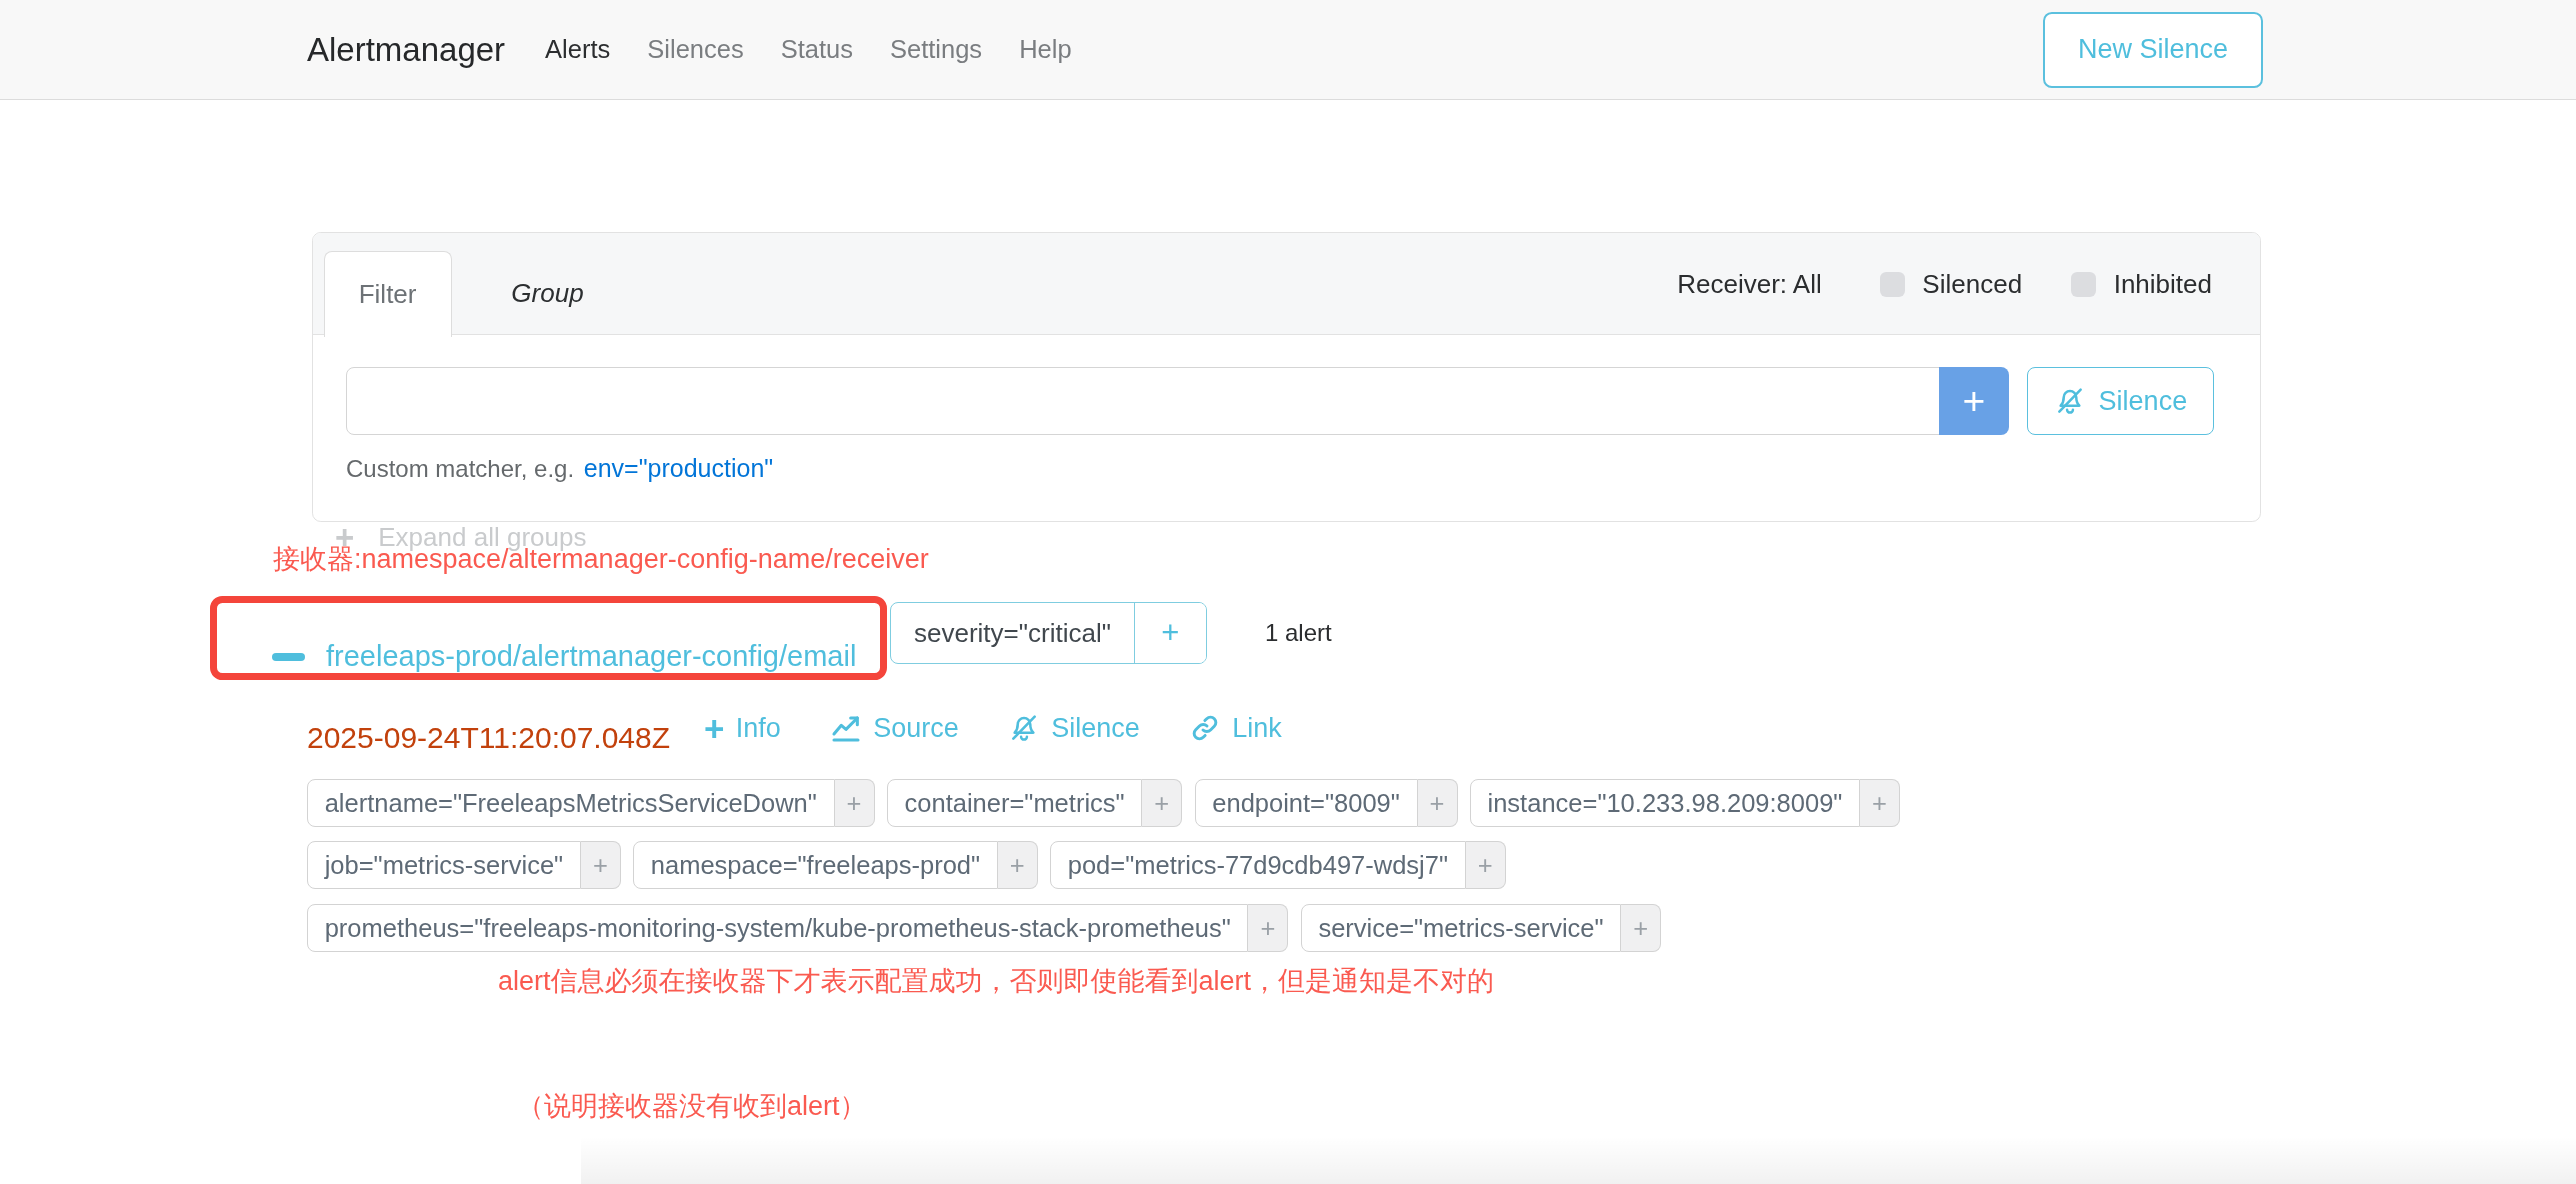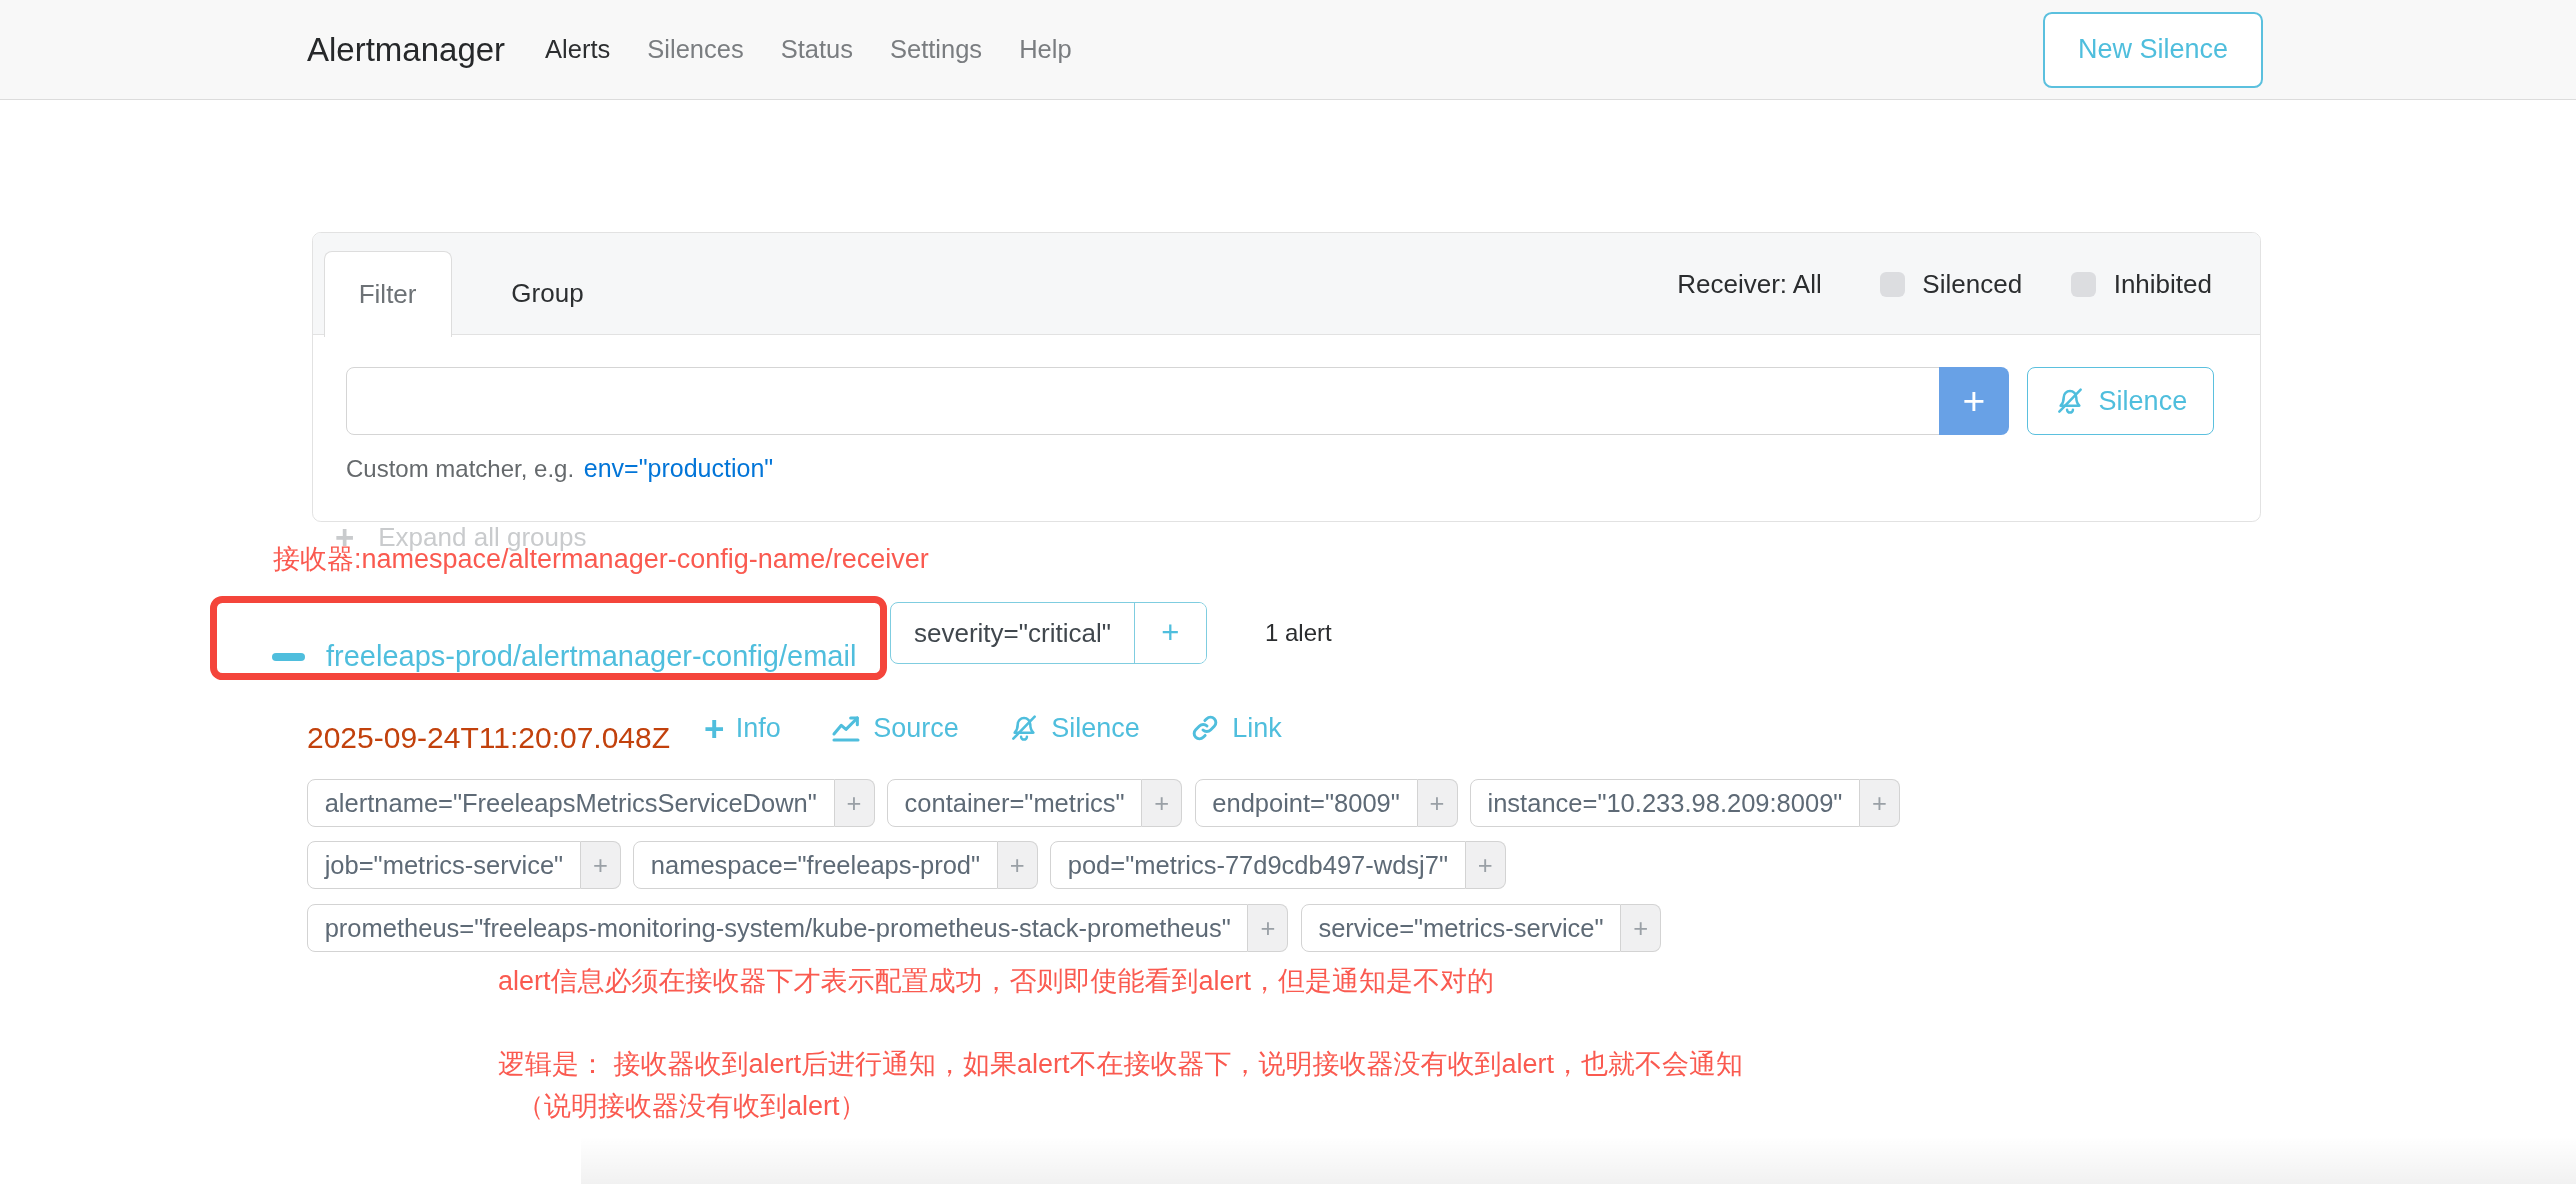--- a/index.html
+++ b/index.html
@@ -22,21 +22,21 @@
   
   .card { position: absolute; left: 312px; top: 187px; width: 1949px; height: 290px;
     background: #fff; border: 1.8px solid #e2e2e2; border-radius: 8.8px; margin-top: 45px; }
   .card-header { position: relative; height: 102px; background: #f6f7f8;
     border-bottom: 1.8px solid #e2e2e2; border-radius: 8px 8px 0 0; }
   .tab { position: absolute; display: flex; align-items: center; justify-content: center;
     font-size: 26px; cursor: pointer; }
   .tab-active { left: 10.6px; top: 17.6px; width: 128px; height: 86px; background: #fff;
     border: 1.8px solid #dddddd; border-bottom: 0; border-radius: 8px 8px 0 0;
     color: #6d7276; z-index: 2; }
-  .tab-plain { left: 164px; top: 19.4px; width: 141px; height: 83px; color: #2c2f31; }
+  .tab-plain { left: 164px; top: 19.4px; width: 141px; height: 83px; color: #2c2f31; font-style: italic; }
   .header-controls { position: absolute; right: 48px; top: 0; height: 102px;
     display: flex; align-items: center; }
   .receiver { font-size: 26px; color: #2b2d2f; margin-right: 58px; cursor: pointer; }
   .checkbox { width: 25px; height: 25px; background: #dcdde0; border-radius: 6.2px;
     margin-right: 17.6px; cursor: pointer; }
   .chk-label { font-size: 26px; color: #2b2d2f; cursor: pointer; }
   .chk-label.first { margin-right: 49px; }
 
   .card-body { padding: 32px 0 0 33px; }
   .input-row { display: flex; align-items: stretch; }
@@ -247,18 +247,17 @@
         <span class="tag-text">prometheus="freeleaps-monitoring-system/kube-prometheus-stack-prometheus"</span>
         <span class="tag-plus">+</span>
       </span>
       <span class="tag">
         <span class="tag-text">service="metrics-service"</span>
         <span class="tag-plus">+</span>
       </span>
     </div>
 
   <div class="note note-alert">alert信息必须在接收器下才表示配置成功，否则即使能看到alert，但是通知是不对的</div>
-  <div class="note note-logic1">逻辑是： 接收器收到alert后进行通知，如果alert不在接收器下，说明接收器没有收到alert，也就不会通知</div>
   <div class="note note-logic2">（说明接收器没有收到alert）</div>
 
   <div class="bottom-shade"></div>
 </div>
 
 
 </body></html>

